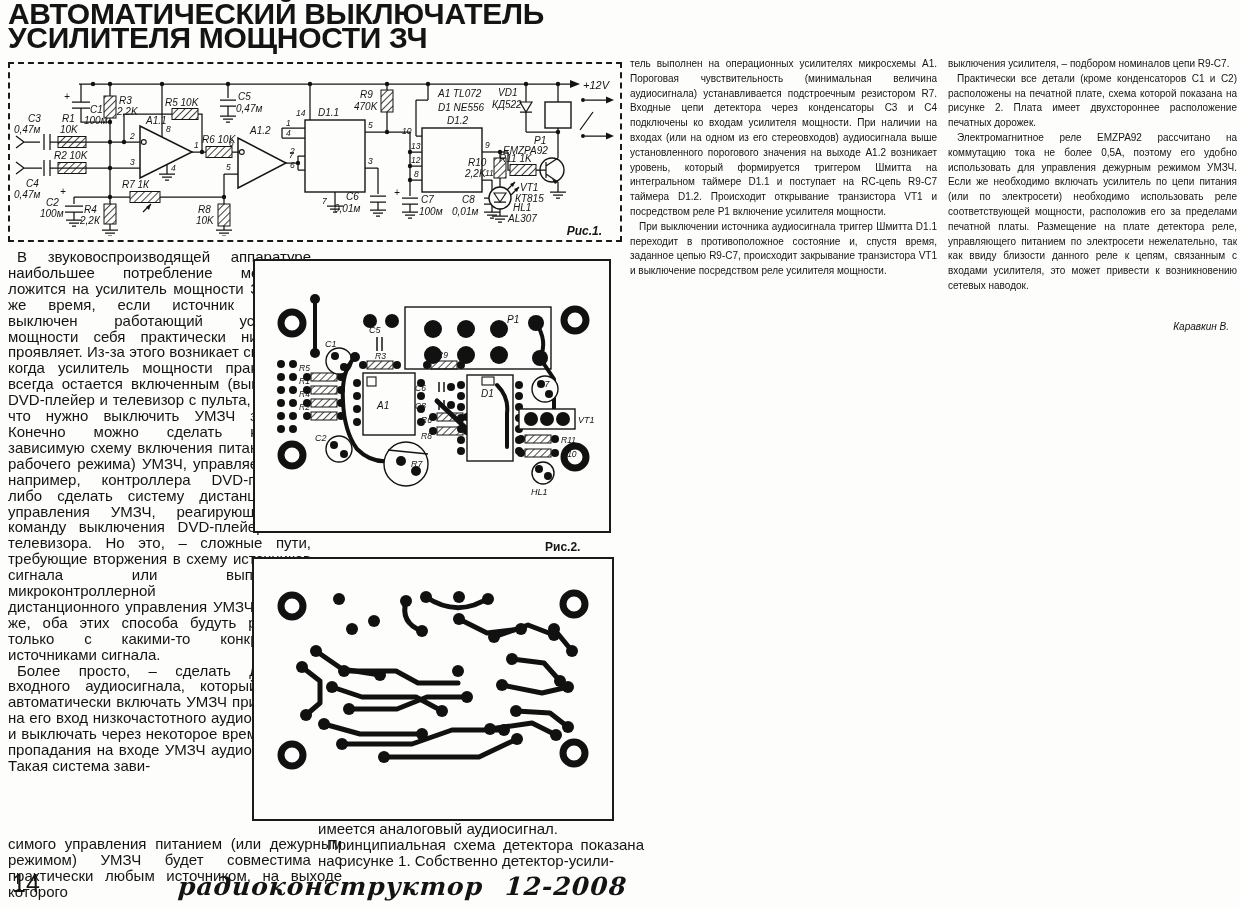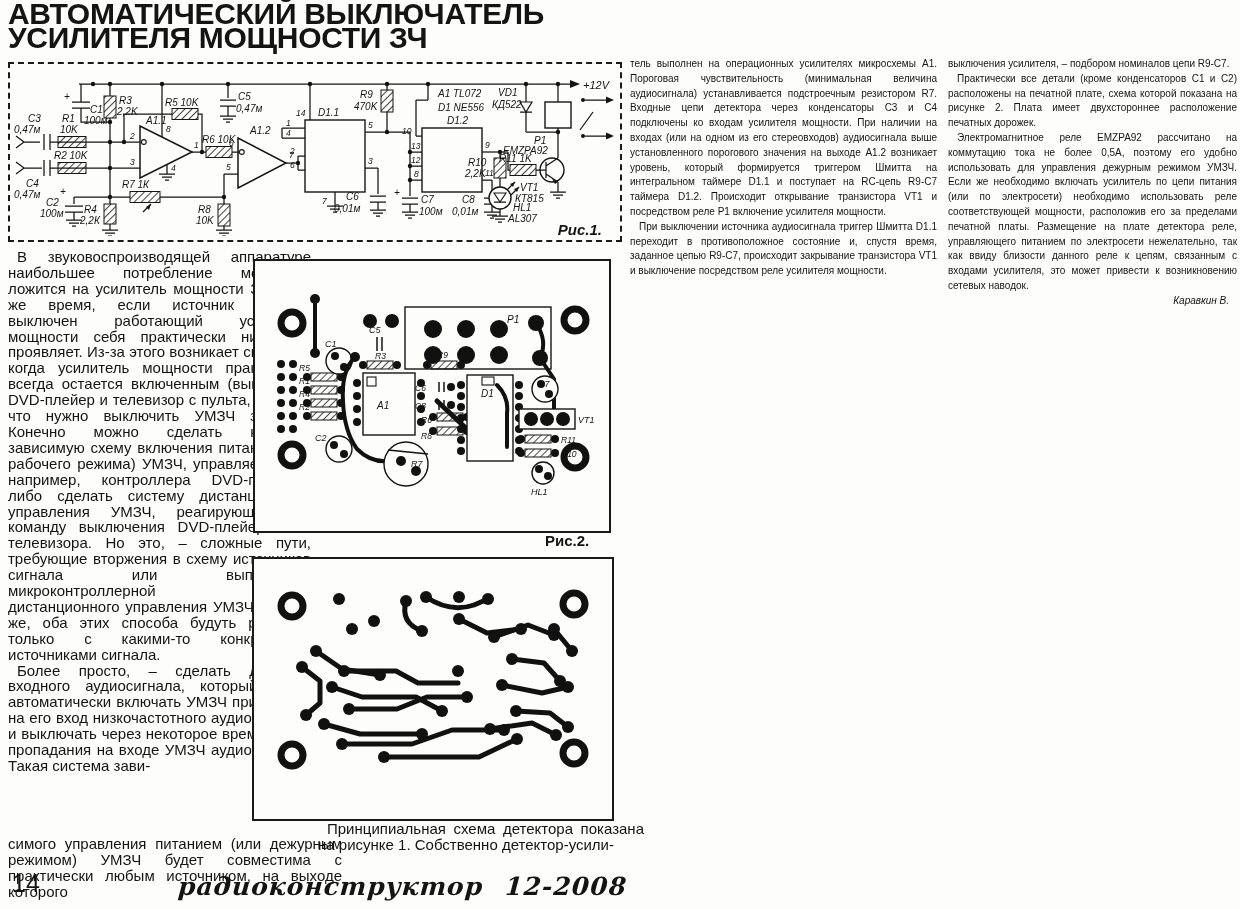--- a/index.html
+++ b/index.html
@@ -4,32 +4,32 @@
 <style>
   html,body{margin:0;padding:0;background:#e8e8e8;}
   #page{position:relative;width:1240px;height:909px;background:#fdfdfc;overflow:hidden;
         font-family:"Liberation Sans","DejaVu Sans",sans-serif;color:#141414;}
   .abs{position:absolute;}
   #title{left:8px;top:2px;width:560px;font-size:30px;line-height:24px;font-weight:700;letter-spacing:-0.3px;}
   .figbox{background:#fdfdfc;font-style:italic;}
   #fig1{left:8px;top:62px;width:610px;height:176px;border:2px dashed #1a1a1a;}
   #fig2a{left:253px;top:259px;width:354px;height:270px;border:2px solid #1a1a1a;}
   #fig2b{left:252px;top:557px;width:358px;height:260px;border:2px solid #1a1a1a;}
-  .figcap{font-weight:700;font-size:15px;}
+  .figcap{font-weight:700;font-size:12px;margin-top:8px;}
   .txt{text-align:justify;}
   .c1{font-size:15px;line-height:15.9px;}
   .c2{font-size:10px;line-height:14.8px;}
   .txt p{margin:0;text-indent:9px;}
   .txt p.noind{text-indent:0;}
   #col1{left:8px;top:249px;width:303px;}
   #col1cont{left:8px;top:836px;width:334px;}
   #midbot{left:318px;top:821px;width:326px;}
   #col2{left:630px;top:57px;width:307px;}
   #col3{left:948px;top:57px;width:289px;}
-  #author{text-align:right;font-style:italic;padding-right:8px;text-indent:0;}
+  #author{margin-top:26px;text-align:right;font-style:italic;padding-right:8px;text-indent:0;}
   #pgnum{left:12px;top:869px;font-size:25px;}
   #mag{left:178px;top:872px;font-family:"DejaVu Serif","Liberation Serif",serif;
        font-style:italic;font-weight:700;font-size:25px;letter-spacing:1px;transform:skewX(-4deg);}
   #mag .iss{margin-left:22px;}
   svg{display:block;}
   svg text{font-family:"Liberation Sans","DejaVu Sans",sans-serif;fill:#141414;}
   .f8{font-size:8.5px;} .f9{font-size:9px;} .f10{font-size:10px;} .f11{font-size:11px;}
   .w{stroke:#141414;stroke-width:1.25;fill:none;}
   .w2{stroke:#141414;stroke-width:1.5;fill:none;}
   .trc{stroke:#111;stroke-width:5;fill:none;stroke-linecap:round;stroke-linejoin:round;}
@@ -264,20 +264,21 @@
   </div>
 
   <div id="col1" class="abs txt c1">
     <p>В звуковоспроизводящей аппаратуре наибольшее потребление мощности ложится на усилитель мощности ЗЧ. В то же время, если источник сигнала выключен работающий усилитель мощности себя практически никак не проявляет. Из-за этого возникает ситуация, когда усилитель мощности практически всегда остается включенным (выключили DVD-плейер и телевизор с пульта, а о том, что нужно выключить УМЗЧ забыли). Конечно можно сделать какую-то зависимую схему включения питания (или рабочего режима) УМЗЧ, управляемую от, например, контроллера DVD-плейера, либо сделать систему дистанционного управления УМЗЧ, реагирующую на команду выключения DVD-плейера или телевизора. Но это, – сложные пути, требующие вторжения в схему источников сигнала или выполнения микроконтроллерной схемы дистанционного управления УМЗЧ. К тому же, оба этих способа будуть работать только с какими-то конкретными источниками сигнала.</p>
     <p>Более просто, – сделать детектор входного аудиосигнала, который будет автоматически включать УМЗЧ при подаче на его вход низкочастотного аудиосигнала, и выключать через некоторое время после пропадания на входе УМЗЧ аудиосигнала. Такая система зави-</p>
   </div>
   <div id="col1cont" class="abs txt c1">
     <p class="noind">симого управления питанием (или дежурным режимом) УМЗЧ будет совместима с практически любым источником, на выходе которого</p>
   </div>
   <div id="midbot" class="abs txt c1">
+    <p class="noind">имеется аналоговый аудиосигнал.</p>
     <p>Принципиальная схема детектора показана на рисунке 1.  Собственно   детектор-усили-</p>
   </div>
   <div id="col2" class="abs txt c2">
     <p class="noind">тель выполнен на операционных усилителях микросхемы А1. Пороговая чувствительность (минимальная величина аудиосигнала) устанавливается подстроечным резистором R7. Входные цепи детектора через конденсаторы С3 и С4 подключены ко входам усилителя мощности. При наличии на входах (или на одном из его стереовходов) аудиосигнала выше установленного порогового значения на выходе А1.2 возникает уровень, который формируется триггером Шмитта на интегральном таймере D1.1 и поступает на RC-цепь R9-C7 таймера D1.2. Происходит открывание транзистора VT1 и посредством реле Р1 включение усилителя мощности.</p>
     <p>При выключении источника аудиосигнала триггер Шмитта D1.1 переходит в противоположное состояние и, спустя время, заданное цепью R9-C7, происходит закрывание транзистора VT1 и выключение посредством реле усилителя мощности.</p>
   </div>
   <div id="col3" class="abs txt c2">
     <p class="noind">выключения усилителя, – подбором номиналов цепи R9-C7.</p>
     <p>Практически все детали (кроме конденсаторов С1 и С2) расположены на печатной плате, схема которой показана на рисунке 2. Плата имеет двухстороннее расположение печатных дорожек.</p>
     <p>Электромагнитное реле EMZPA92 рассчитано на коммутацию тока не более 0,5А, поэтому его удобно использовать для управления дежурным режимом УМЗЧ. Если же необходимо включать усилитель по цепи питания (или по электросети) необходимо использовать реле соответствующей мощности, расположив его за пределами печатной платы. Размещение на плате детектора реле, управляющего питанием по электросети нежелательно, так как ввиду близости данного реле к цепям, связанным с входами усилителя, это может привести к возникновению сетевых наводок.</p>

